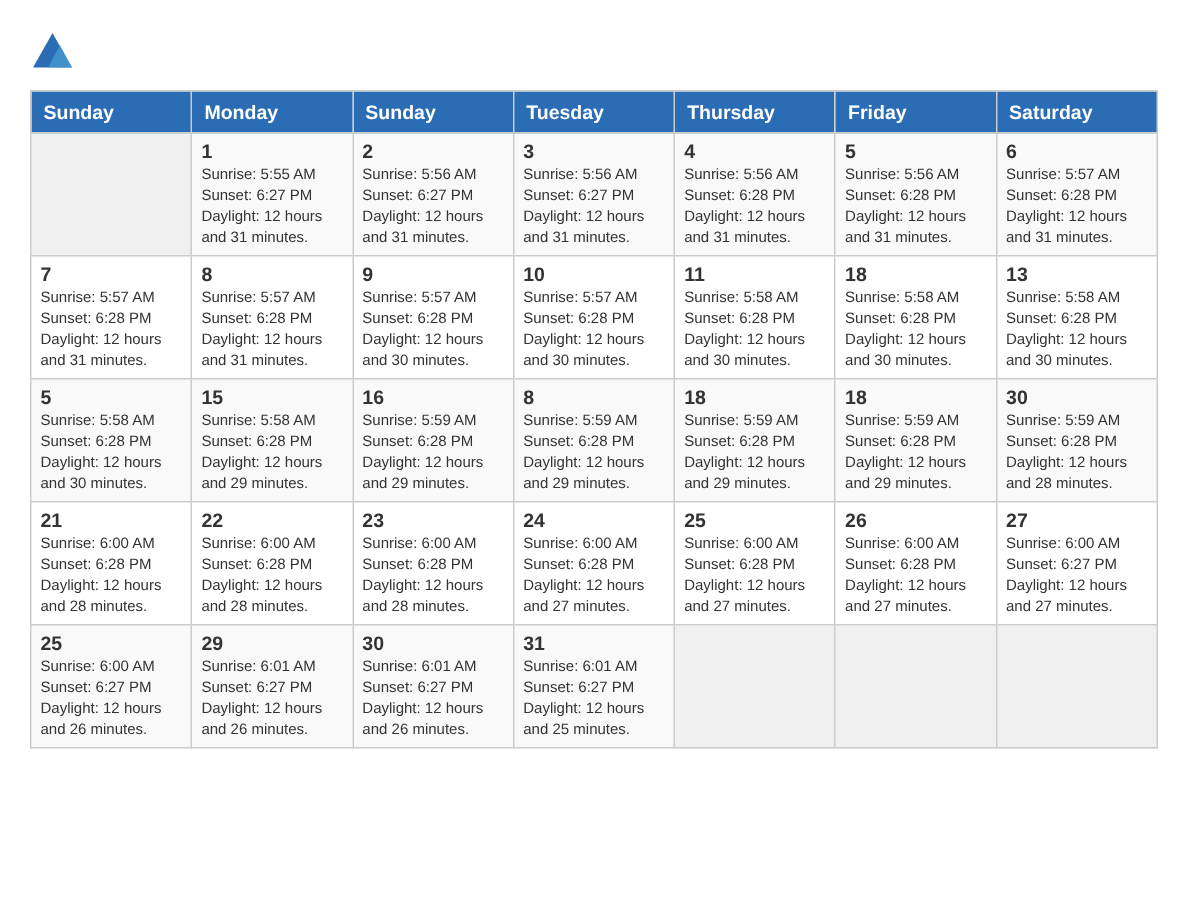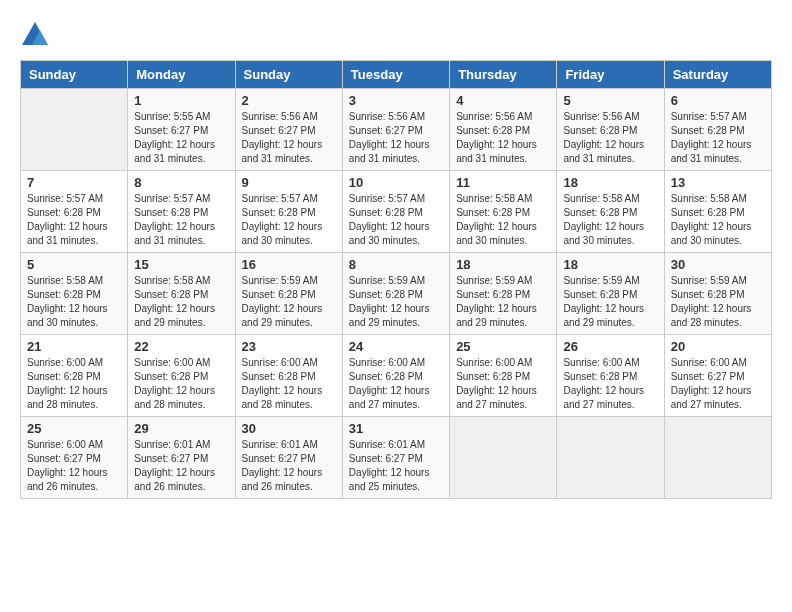--- a/index.html
+++ b/index.html
@@ -313,21 +313,21 @@
 and 27 minutes.</div>
         </td>
         <td>
           <span class="day-number">26</span>
           <div class="cell-info" style="white-space: pre-line;">Sunrise: 6:00 AM
 Sunset: 6:28 PM
 Daylight: 12 hours
 and 27 minutes.</div>
         </td>
         <td>
-          <span class="day-number">20</span>
+          <span class="day-number">27</span>
           <div class="cell-info" style="white-space: pre-line;">Sunrise: 6:00 AM
 Sunset: 6:27 PM
 Daylight: 12 hours
 and 27 minutes.</div>
         </td>
       </tr>
       <tr>
         <td>
           <span class="day-number">25</span>
           <div class="cell-info" style="white-space: pre-line;">Sunrise: 6:00 AM

